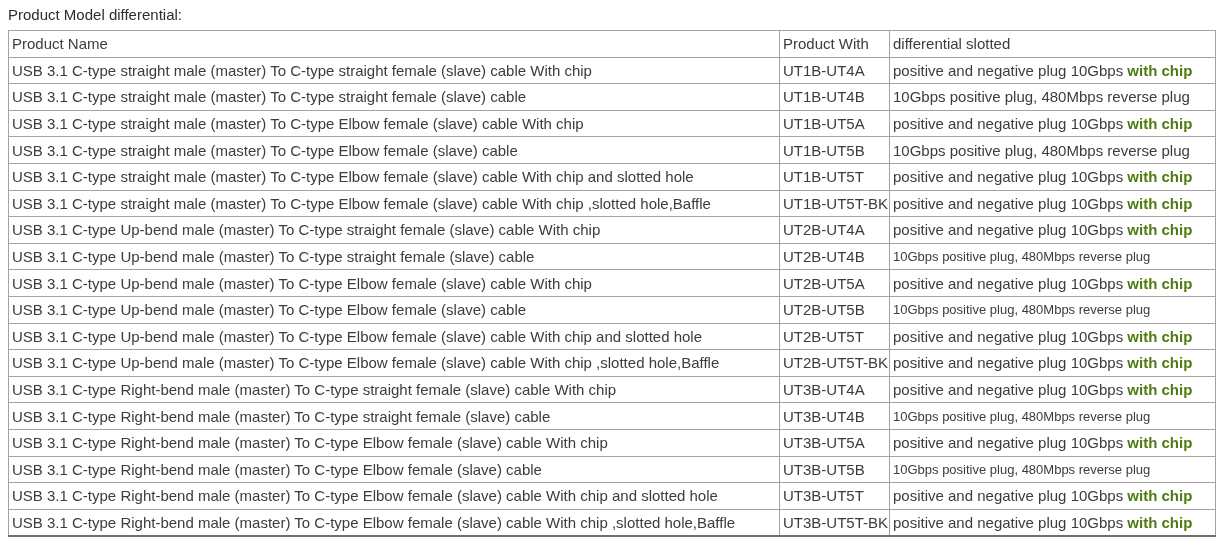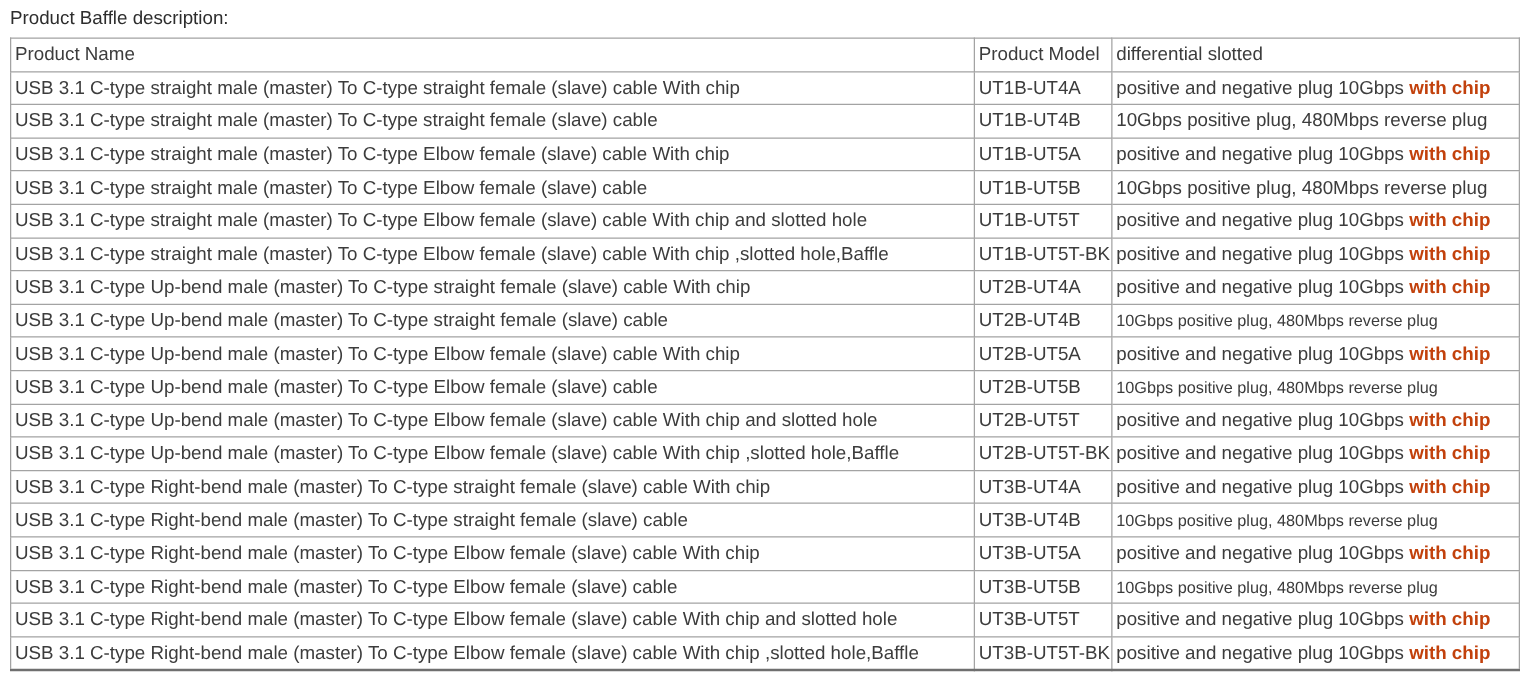--- a/index.html
+++ b/index.html
@@ -38,38 +38,38 @@
     padding: 0 2px 0 3px;
     height: 25.6px;
     white-space: nowrap;
     color: #3c3c3c;
     background: #ffffff;
   }
   .product-table col.c1 { width: 771px; }
   .product-table col.c2 { width: 110px; }
   .product-table col.c3 { width: 326px; }
   .product-table td.c-signal.small { font-size: 13px; }
-  .chip { color: #c2410c; font-weight: bold; }
+  .chip { color: #4d7c0f; font-weight: bold; }
 </style>
 </head>
 <body>
 
 <div class="page">
-  <div class="title">Product Baffle description:</div>
+  <div class="title">Product Model differential:</div>
 
   <table class="product-table">
     <colgroup>
       <col class="c1">
       <col class="c2">
       <col class="c3">
     </colgroup>
     <thead>
       <tr>
         <th>Product Name</th>
-        <th>Product Model</th>
+        <th>Product With</th>
         <th>differential slotted</th>
       </tr>
     </thead>
     <tbody id="rows">
         <tr>
           <td class="c-name">USB 3.1 C-type straight male (master) To C-type straight female (slave) cable With chip</td>
           <td class="c-model">UT1B-UT4A</td>
           <td class="c-signal"><span>positive and negative plug 10Gbps</span><span class="chip"> with chip</span></td>
         </tr>
         <tr>

